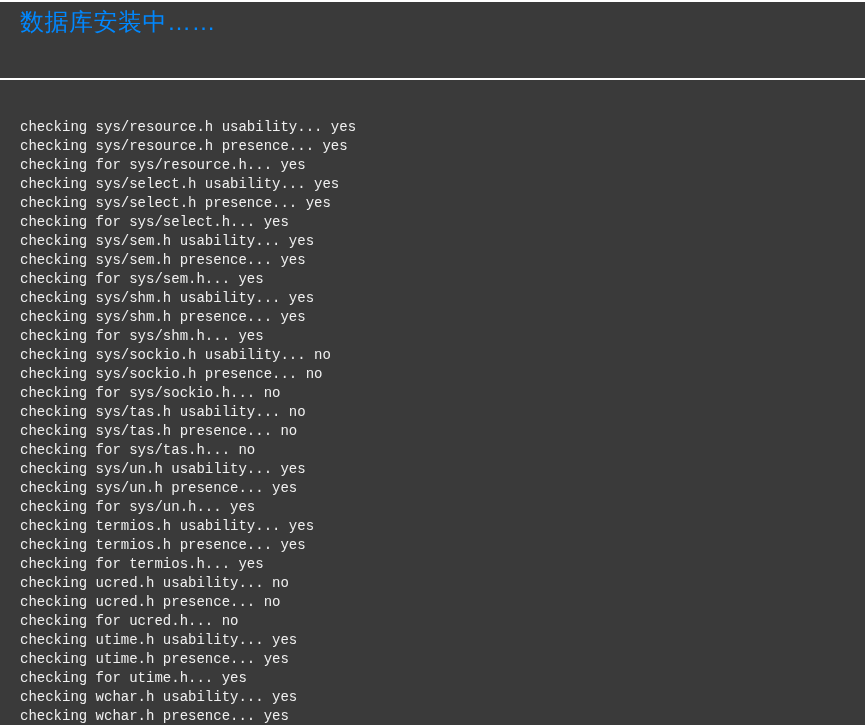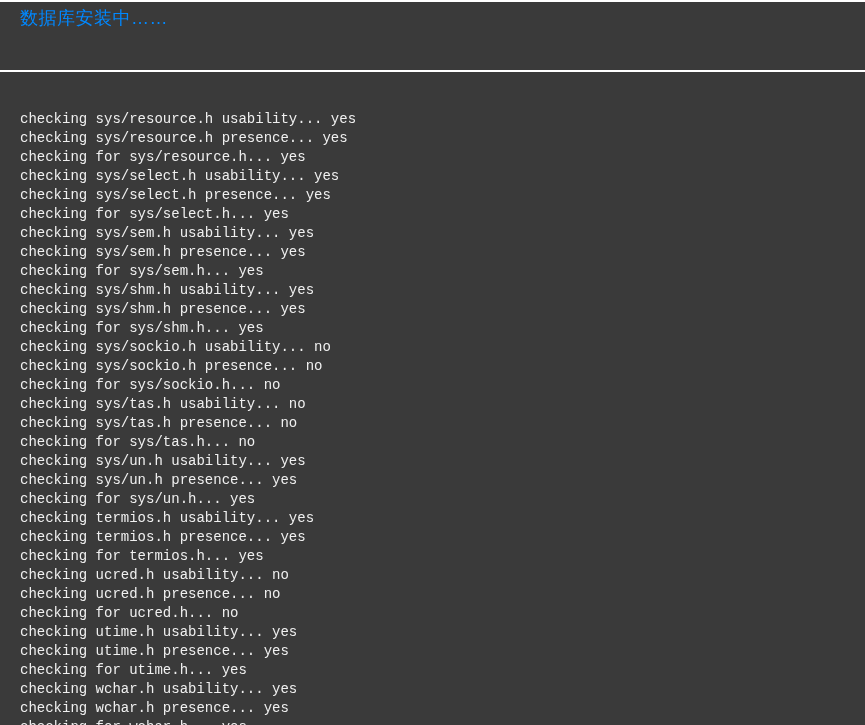--- a/index.html
+++ b/index.html
@@ -18,21 +18,21 @@
       background: #ffffff;
       padding: 2px 0;
     }
     .header {
       background: #3a3a3a;
       padding: 4px 20px 40px 20px;
     }
     .header-title {
       color: #0088ff;
       font-family: "Microsoft YaHei", sans-serif;
-      font-size: 18px;
+      font-size: 24px;
       letter-spacing: 0.5px;
     }
     .log-area {
       background: #3a3a3a;
       padding: 0 0 0 20px;
       font-family: "Courier New", Consolas, monospace;
       font-size: 14px;
       color: #f0f0f0;
       line-height: 19px;
       white-space: pre;

